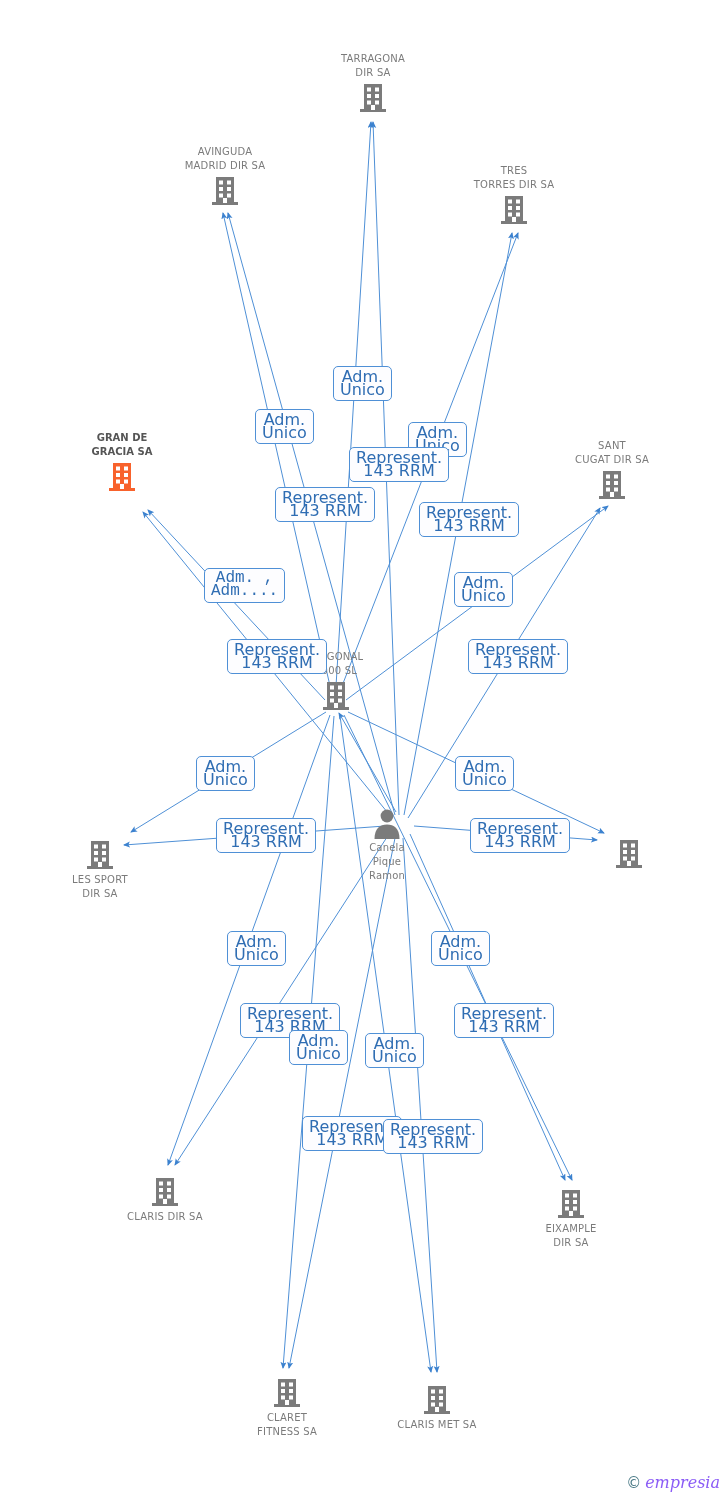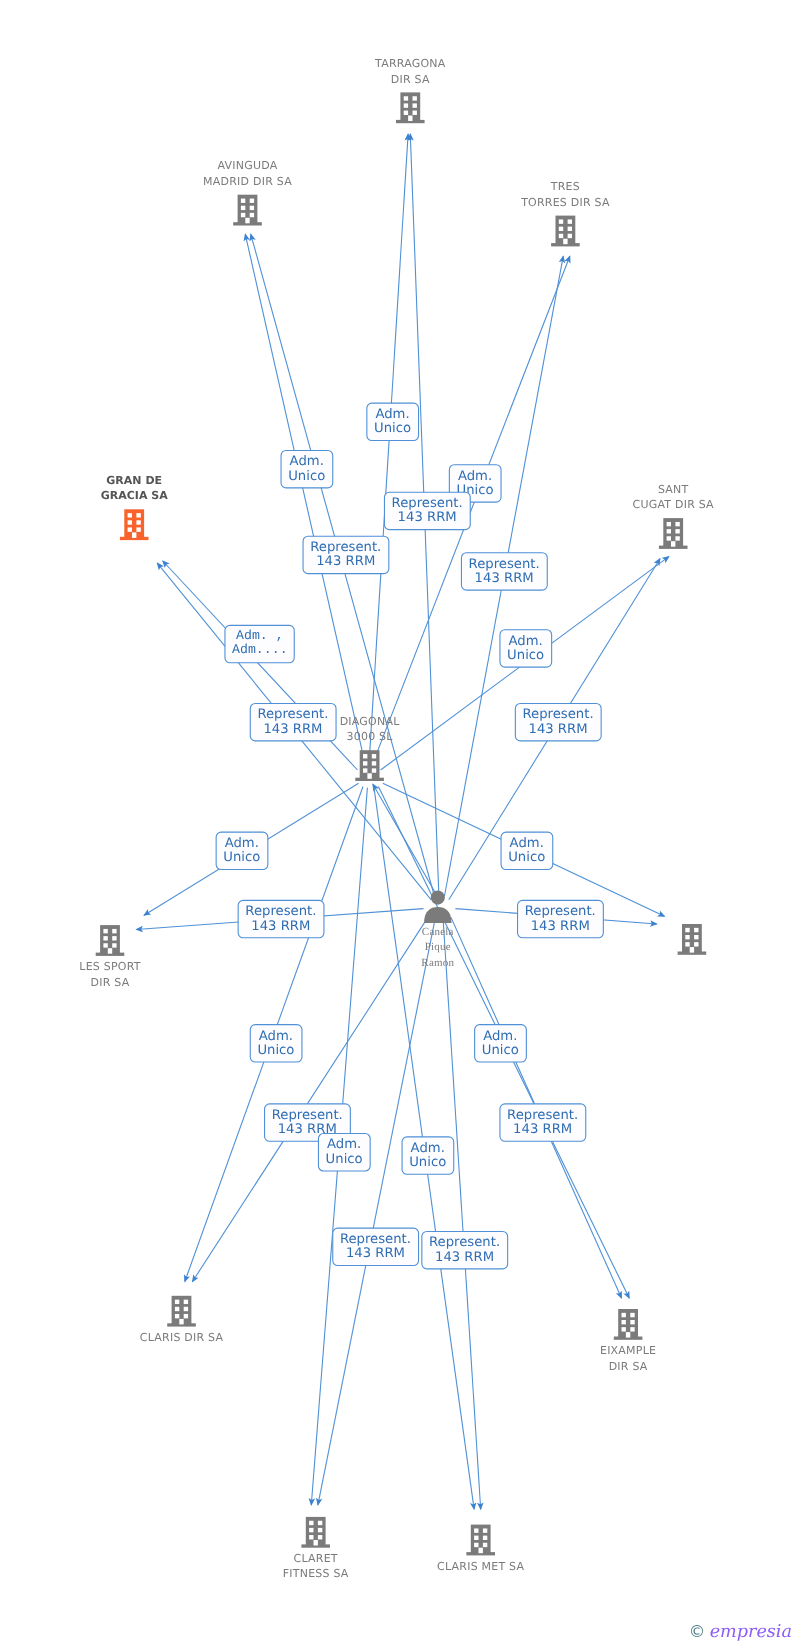--- a/index.html
+++ b/index.html
@@ -22,21 +22,21 @@
   .node.label-below .label{margin-top:1px;}
   .node.label-above .label{margin-bottom:1px;}
 
   
   .elabel{
     position:absolute;
     border:1px solid #4f90d6;
     border-radius:5px;
     background:#fdfdff;
     color:#2f6db3;
-    font-size:12px;
+    font-size:16px;
     line-height:13px;
     padding:3px 6px 4px 6px;
     text-align:center;
     white-space:pre-line;
     box-sizing:border-box;
   }
 
   
   #watermark{
     position:absolute;right:8px;bottom:8px;
@@ -254,21 +254,21 @@
           <rect x="11" y="6.5" width="4" height="4" fill="#ffffff"></rect>
           <rect x="19" y="6.5" width="4" height="4" fill="#ffffff"></rect>
           <rect x="11" y="13" width="4" height="4" fill="#ffffff"></rect>
           <rect x="19" y="13" width="4" height="4" fill="#ffffff"></rect>
           <rect x="11" y="19.5" width="4" height="4" fill="#ffffff"></rect>
           <rect x="19" y="19.5" width="4" height="4" fill="#ffffff"></rect>
           <rect x="15" y="24" width="4" height="5" fill="#ffffff"></rect>
         </svg>
         <div class="label">CLARIS MET SA</div>
       </div>
-      <div class="node label-below" style="left: 398px; top: 808px; font-family: Liberation Serif, serif;">
+      <div class="node label-below" style="left: 387px; top: 808px;">
         <svg class="glyph" width="34" height="32" viewBox="0 0 34 32">
           <circle cx="17" cy="8" r="6.4" fill="#7b7b7b"></circle>
           <path d="M4.5 31 C4.5 20.5 10 16.5 17 16.5 C24 16.5 29.5 20.5 29.5 31 Z" fill="#7b7b7b"></path>
         </svg>
         <div class="label">Canela
 Pique
 Ramon</div>
       </div>
     </div>
   <div id="edge-label-layer">

